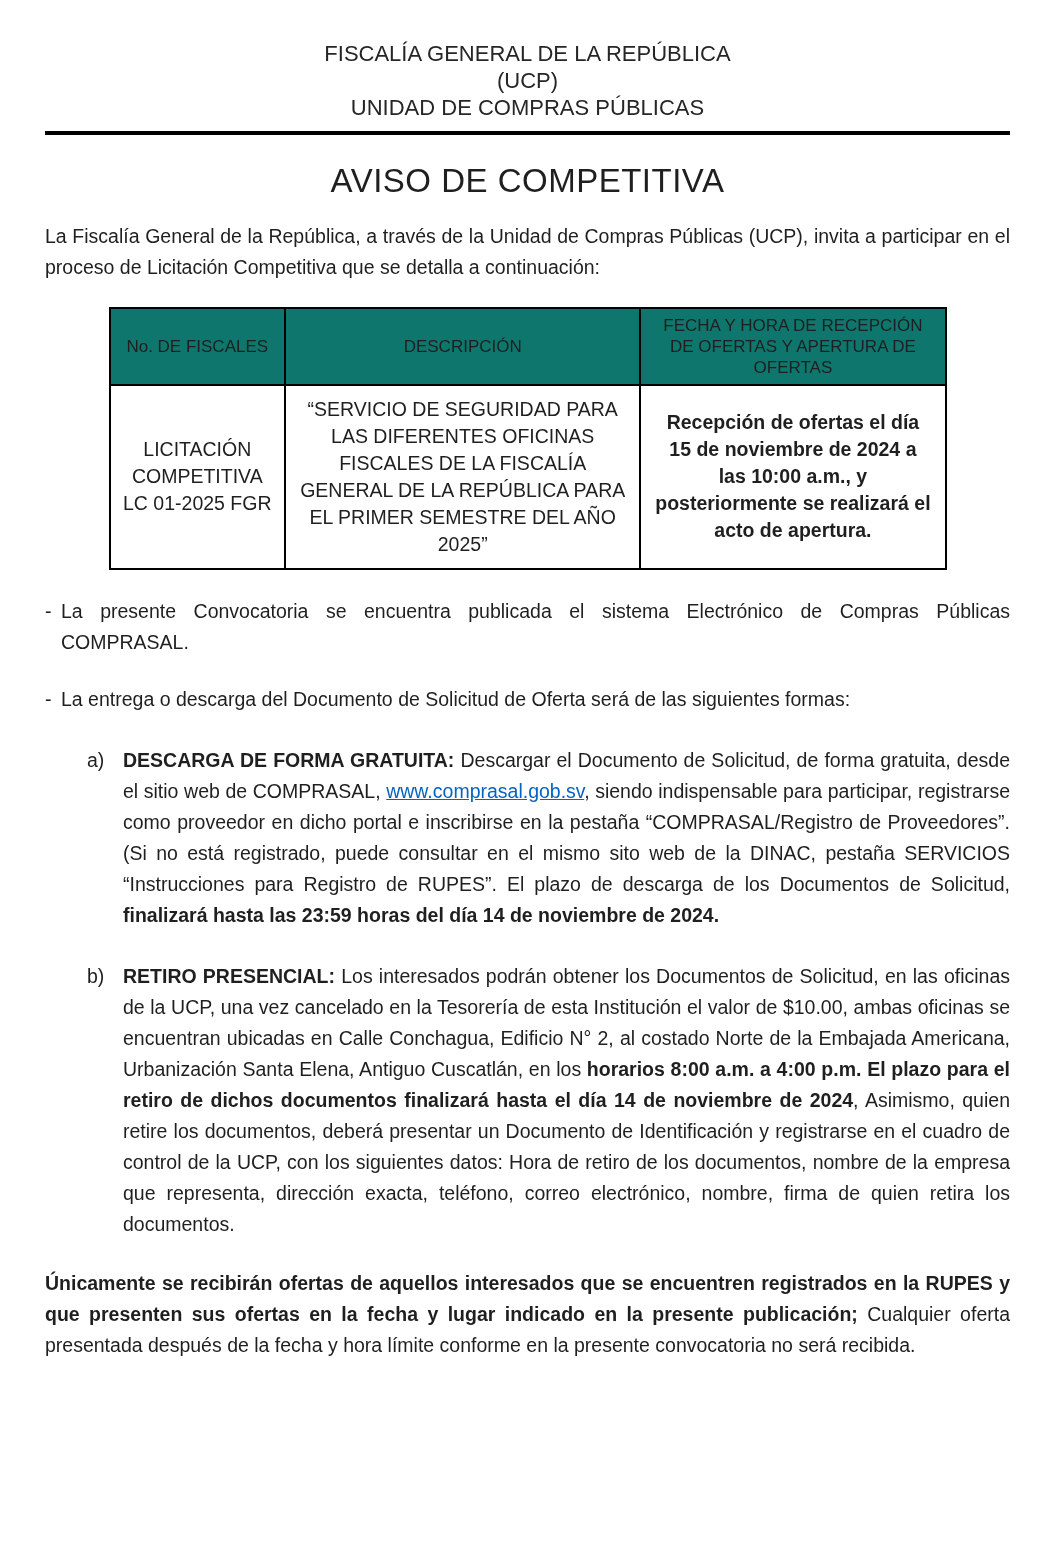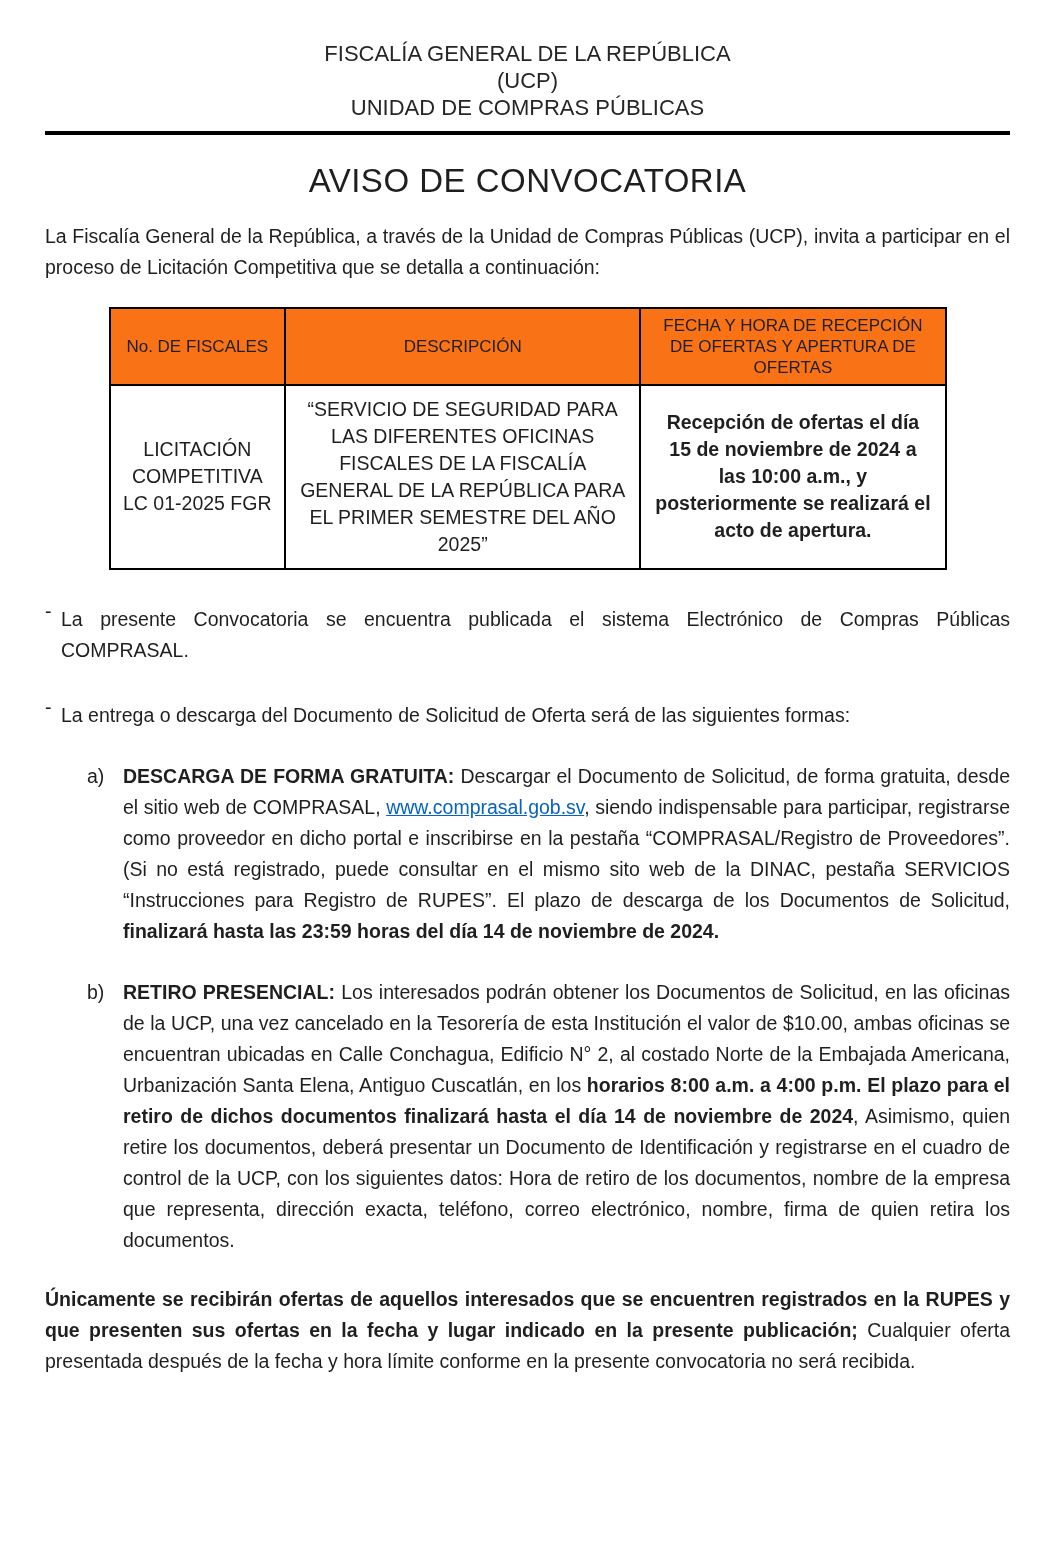--- a/index.html
+++ b/index.html
@@ -30,30 +30,30 @@
   .doc-title { text-align: center; font-size: 33px; line-height: 40px; margin-top: 26px; color: #1f1f1f; letter-spacing: 0.5px; }
 
   .para { font-size: 19.5px; line-height: 31px; text-align: justify; }
   .intro { }
   .b { font-weight: 700; }
 
   
   table.process { border-collapse: collapse; margin: 24px auto 0 auto; width: 838px; table-layout: fixed; }
   table.process th, table.process td { border: 2px solid #000; text-align: center; vertical-align: middle; }
   table.process th {
-    background: #f97316; font-weight: 400; font-size: 17px; line-height: 21px; padding: 6px 8px; height: 64px;
+    background: #0f766e; font-weight: 400; font-size: 17px; line-height: 21px; padding: 6px 8px; height: 64px;
   }
   table.process td { font-size: 19.5px; line-height: 27px; padding: 10px 12px; }
   .col1 { width: 21%; } .col2 { width: 42.5%; } .col3 { width: 36.5%; }
   td.reception { font-weight: 700; }
 
   
   .bullet { display: flex; margin-top: 26px; }
   .bullet .marker { flex: 0 0 16px; font-size: 19.5px; line-height: 31px; }
-  .bullet .btext { flex: 1; margin-top: 8px; }
+  .bullet .btext { flex: 1; }
 
   
   .litem { display: flex; margin-top: 30px; padding-left: 42px; }
   .litem .label { flex: 0 0 36px; font-size: 19.5px; line-height: 31px; }
   .litem .ltext { flex: 1; }
 
   a.doclink { color: #0563c1; cursor: pointer; }
 
   .closing { margin-top: 28px; }
 </style>
@@ -63,21 +63,21 @@
 <div class="page">
 
 
   <div class="letterhead">
     <div>FISCALÍA GENERAL DE LA REPÚBLICA</div>
     <div>(UCP)</div>
     <div>UNIDAD DE COMPRAS PÚBLICAS</div>
   </div>
   <hr class="rule">
 
-  <div class="doc-title">AVISO DE CONVOCATORIA</div>
+  <div class="doc-title">AVISO DE COMPETITIVA</div>
 
   <p class="para intro">La Fiscalía General de la República, a través de la Unidad de Compras Públicas (UCP), invita a participar en el proceso de Licitación Competitiva que se detalla a continuación:</p>
 
   <table class="process">
     <colgroup>
         <col class="col1">
         <col class="col2">
         <col class="col3">
       </colgroup>
     <thead>

